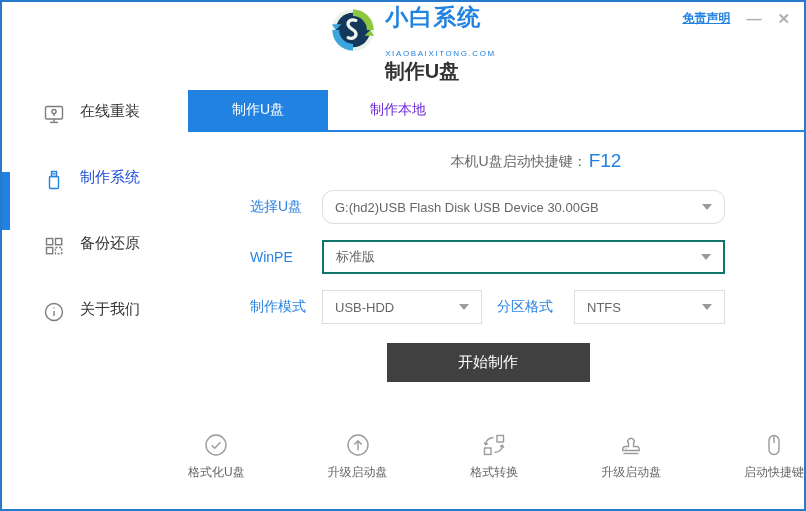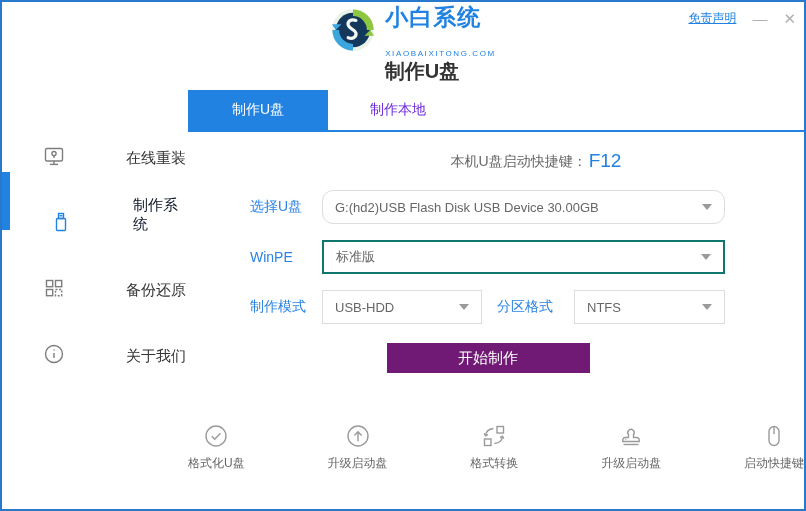--- a/index.html
+++ b/index.html
@@ -4,36 +4,36 @@
 <style>
   html,body { margin:0; padding:0; background:#fff; }
   * { box-sizing:border-box; }
   .window {
     width:806px; height:511px; position:relative;
     border:2px solid #2878cc; background:#fff;
     font-family:"Liberation Sans", sans-serif; overflow:hidden;
     display:flex; flex-direction:column;
   }
   
-  .titlebar-controls { position:absolute; top:8px; right:8px; display:flex; align-items:center; gap:16px; z-index:5; }
+  .titlebar-controls { position:absolute; top:8px; right:14px; display:flex; align-items:center; gap:16px; z-index:5;font-weight:bold; }
   .disclaimer { color:#2182e2; font-size:12px; text-decoration:underline; cursor:pointer; }
   .win-btn { color:#b0b0b0; font-size:15px; line-height:15px; cursor:pointer; }
   
   .header { height:88px; flex-shrink:0; display:flex; align-items:center;flex-direction:column; }
   .logo-wrap { display:flex; align-items:center; margin-left:20px; }
   .brand-block { margin-left:9px; display:flex; flex-direction:column; }
   .brand { color:#2182e2; font-size:23px; font-weight:bold; letter-spacing:1px; }
   .domain { color:#2182e2; font-size:8px; letter-spacing:1.6px; margin-top:16px; }
   .page-title { margin-left:38px; font-size:20px; color:#333; font-weight:bold; }
   
   .bodyrow { flex:1; display:flex; min-height:0; }
   .sidebar { width:186px; flex-shrink:0; padding-top:12px; }
-  .side-item { height:66px; display:flex; align-items:flex-end; position:relative; cursor:pointer; color:#333;gap:46px; }
+  .side-item { height:66px; display:flex; align-items:flex-start; position:relative; cursor:pointer; color:#333; }
   .side-item .ind { position:absolute; left:0; top:4px; bottom:4px; width:8px; background:transparent; }
-  .side-item.active { color:#0f172a;padding-left:7px; }
+  .side-item.active { color:#1d4ed8; }
   .side-item.active .ind { background:#2182e2; }
   .side-icon { width:24px; height:24px; margin-left:40px; color:#7d7d7d; flex-shrink:0; }
   .side-item.active .side-icon { color:#2182e2; }
   .side-label { margin-left:14px; font-size:15px; }
   
   .main { flex:1; display:flex; flex-direction:column; min-width:0; }
   .tabbar { height:42px; flex-shrink:0; border-bottom:2px solid #2182e2; display:flex; }
   .tab { width:140px; display:flex; align-items:center; justify-content:center; font-size:14px; color:#6d28d9; cursor:pointer; }
   .tab.active { background:#2182e2; color:#fff; }
   .content { flex:1; }
@@ -42,21 +42,21 @@
   .form { margin-top:16px; }
   .frow { display:flex; align-items:center; margin-left:62px; margin-bottom:14px; height:36px; }
   .flabel { width:72px; color:#2b83e3; font-size:14px; flex-shrink:0; }
   .flabel.second { margin-left:15px; width:62px; }
   .select { height:34px; border:1px solid #ddd; background:#fff; display:flex; align-items:center; justify-content:space-between; padding:0 12px; font-size:13px; color:#666; cursor:pointer; }
   .select .caret { width:0; height:0; border-left:5px solid transparent; border-right:5px solid transparent; border-top:6px solid #9a9a9a; margin-left:8px; flex-shrink:0; }
   .select.usb { width:403px;border-radius:11px; }
   .select.winpe { width:403px; border:2px solid #0f766e; }
   .select.mode { width:160px; }
   .select.part { width:151px; margin-left:15px; }
-  .start-btn { display:block; width:203px; height:30px; margin:18px auto 0; transform:translateX(-8px); background:#701a75; color:#fff; font-size:15px; border:none; cursor:pointer; }
+  .start-btn { display:block; width:203px; height:39px; margin:18px auto 0; transform:translateX(-8px); background:#404040; color:#fff; font-size:15px; border:none; cursor:pointer; }
   .tools { display:flex; justify-content:space-between; gap:32px; margin-top:50px; }
   .tool { display:flex; flex-direction:column; align-items:center; cursor:pointer; }
   .tool svg { width:26px; height:26px; color:#9a9a9a; }
   .tool-label { margin-top:6px; font-size:12px; color:#666; white-space:nowrap; }
 </style>
 </head>
 <body>
 
 <div class="window">
 

